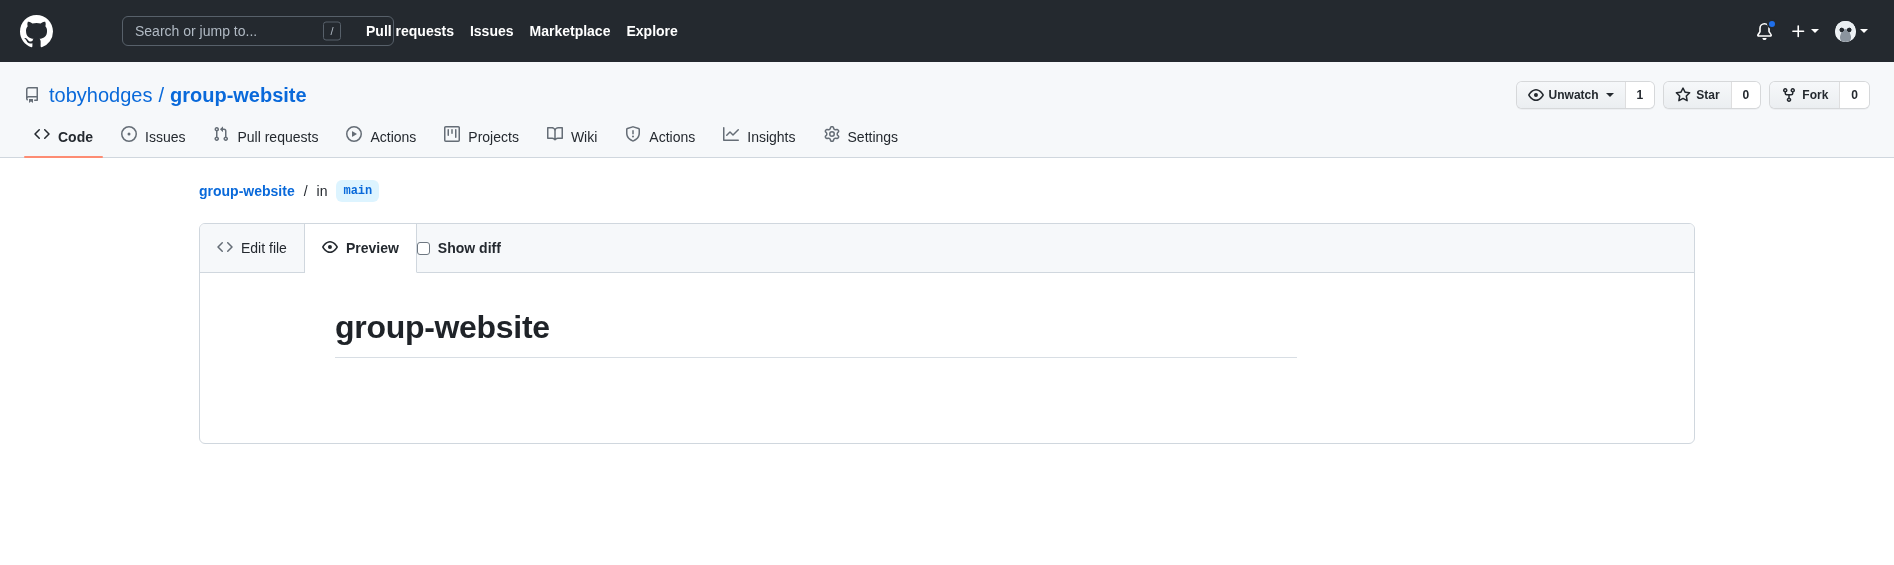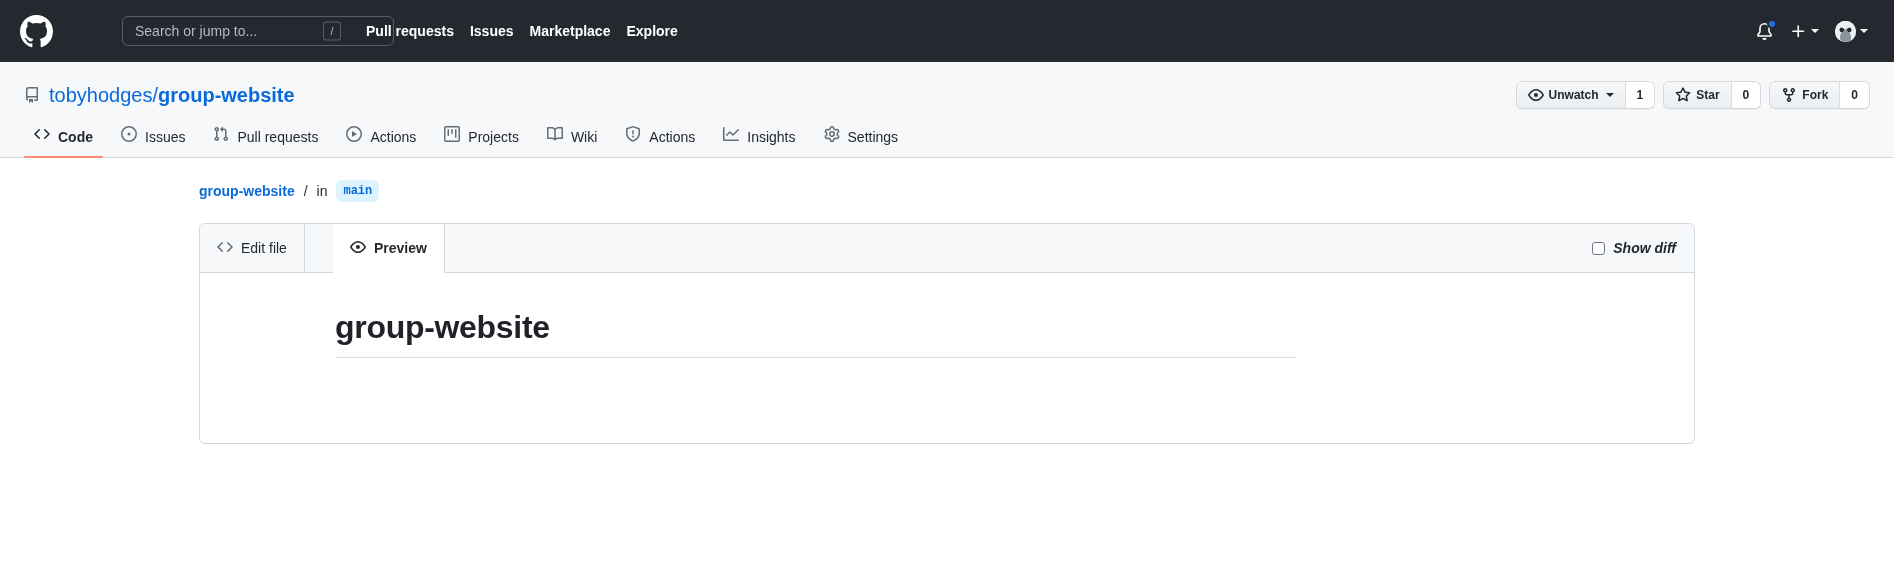--- a/index.html
+++ b/index.html
@@ -124,20 +124,21 @@
     align-items: center;
     min-height: 34px;
   }
   .repo-icon { margin-right: 9px; display:flex; align-items:center; }
   .repo-icon svg { fill: #656d76; }
   .repo-path {
     font-size: 20px;
     color: #0969da;
     display: flex;
     align-items: center;
+    gap: 6px;
   }
   .repo-path a { color: #0969da; text-decoration: none; }
   .repo-owner { font-weight: normal; }
   .repo-name { font-weight: bold; }
   .repo-slash { color: #0969da; font-weight: normal; }
 
   .repo-actions {
     margin-left: auto;
     display: flex;
     align-items: flex-start;
@@ -280,21 +281,20 @@
     border-radius: 6px;
     background: #ffffff;
     overflow: hidden;
   }
   .editor-tabbar {
     display: flex;
     align-items: stretch;
     height: 49px;
     background: #f6f8fa;
     border-bottom: 1px solid #d0d7de;
-    gap: 28px;
   }
   .etab {
     display: flex;
     align-items: center;
     gap: 8px;
     padding: 0 17px;
     font-size: 14px;
     color: #24292f;
     border-right: 1px solid #d0d7de;
     background: transparent;
@@ -302,21 +302,21 @@
     white-space: nowrap;
   }
   .etab svg { fill: #656d76; }
   .etab.active {
     background: #ffffff;
     font-weight: bold;
     margin-bottom: -1px;
     border-bottom: 1px solid #ffffff;
   }
   .etab.active svg { fill: #24292f; }
-  .tabbar-spacer { flex: 1; display: flex; align-items: center; justify-content: flex-end; padding-right: 18px; font-style: italic; }
+  .tabbar-spacer { flex: 1; display: flex; align-items: center; padding-right: 18px; }
   .show-diff {
     display: flex;
     align-items: center;
     gap: 8px;
     font-size: 14px;
     font-weight: bold;
     color: #24292f;
     cursor: pointer;
     white-space: nowrap;
   }

